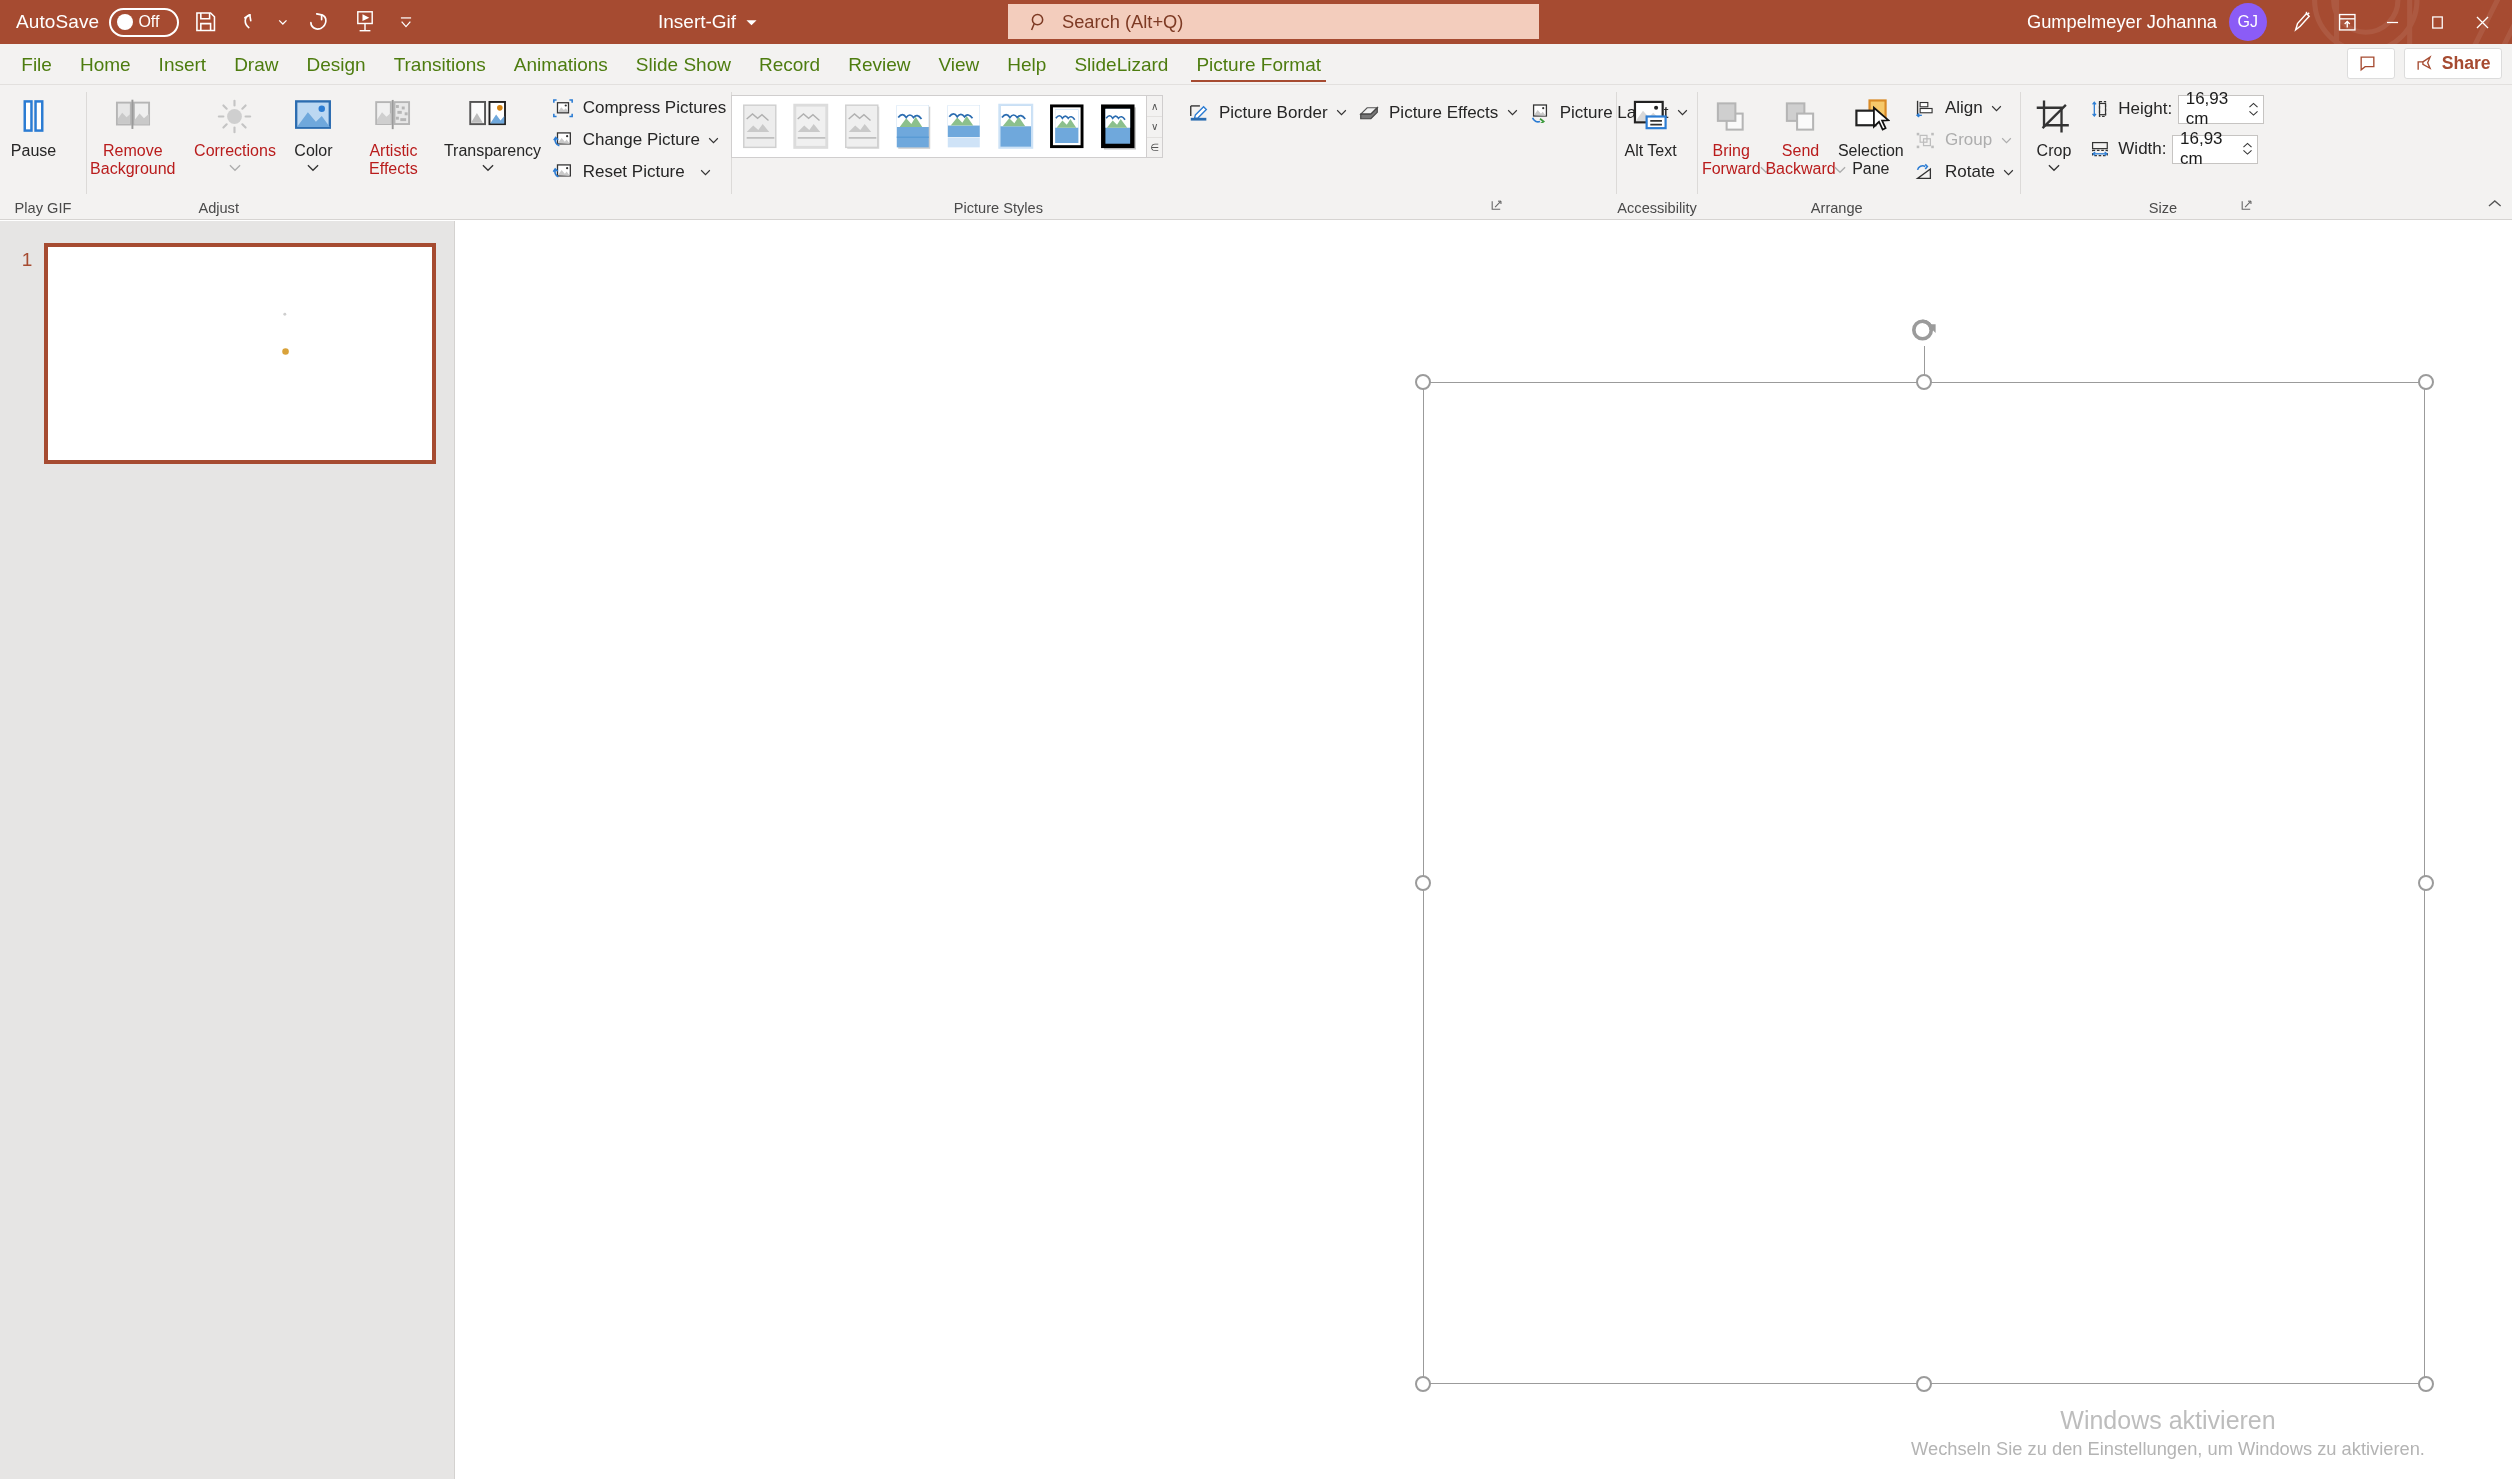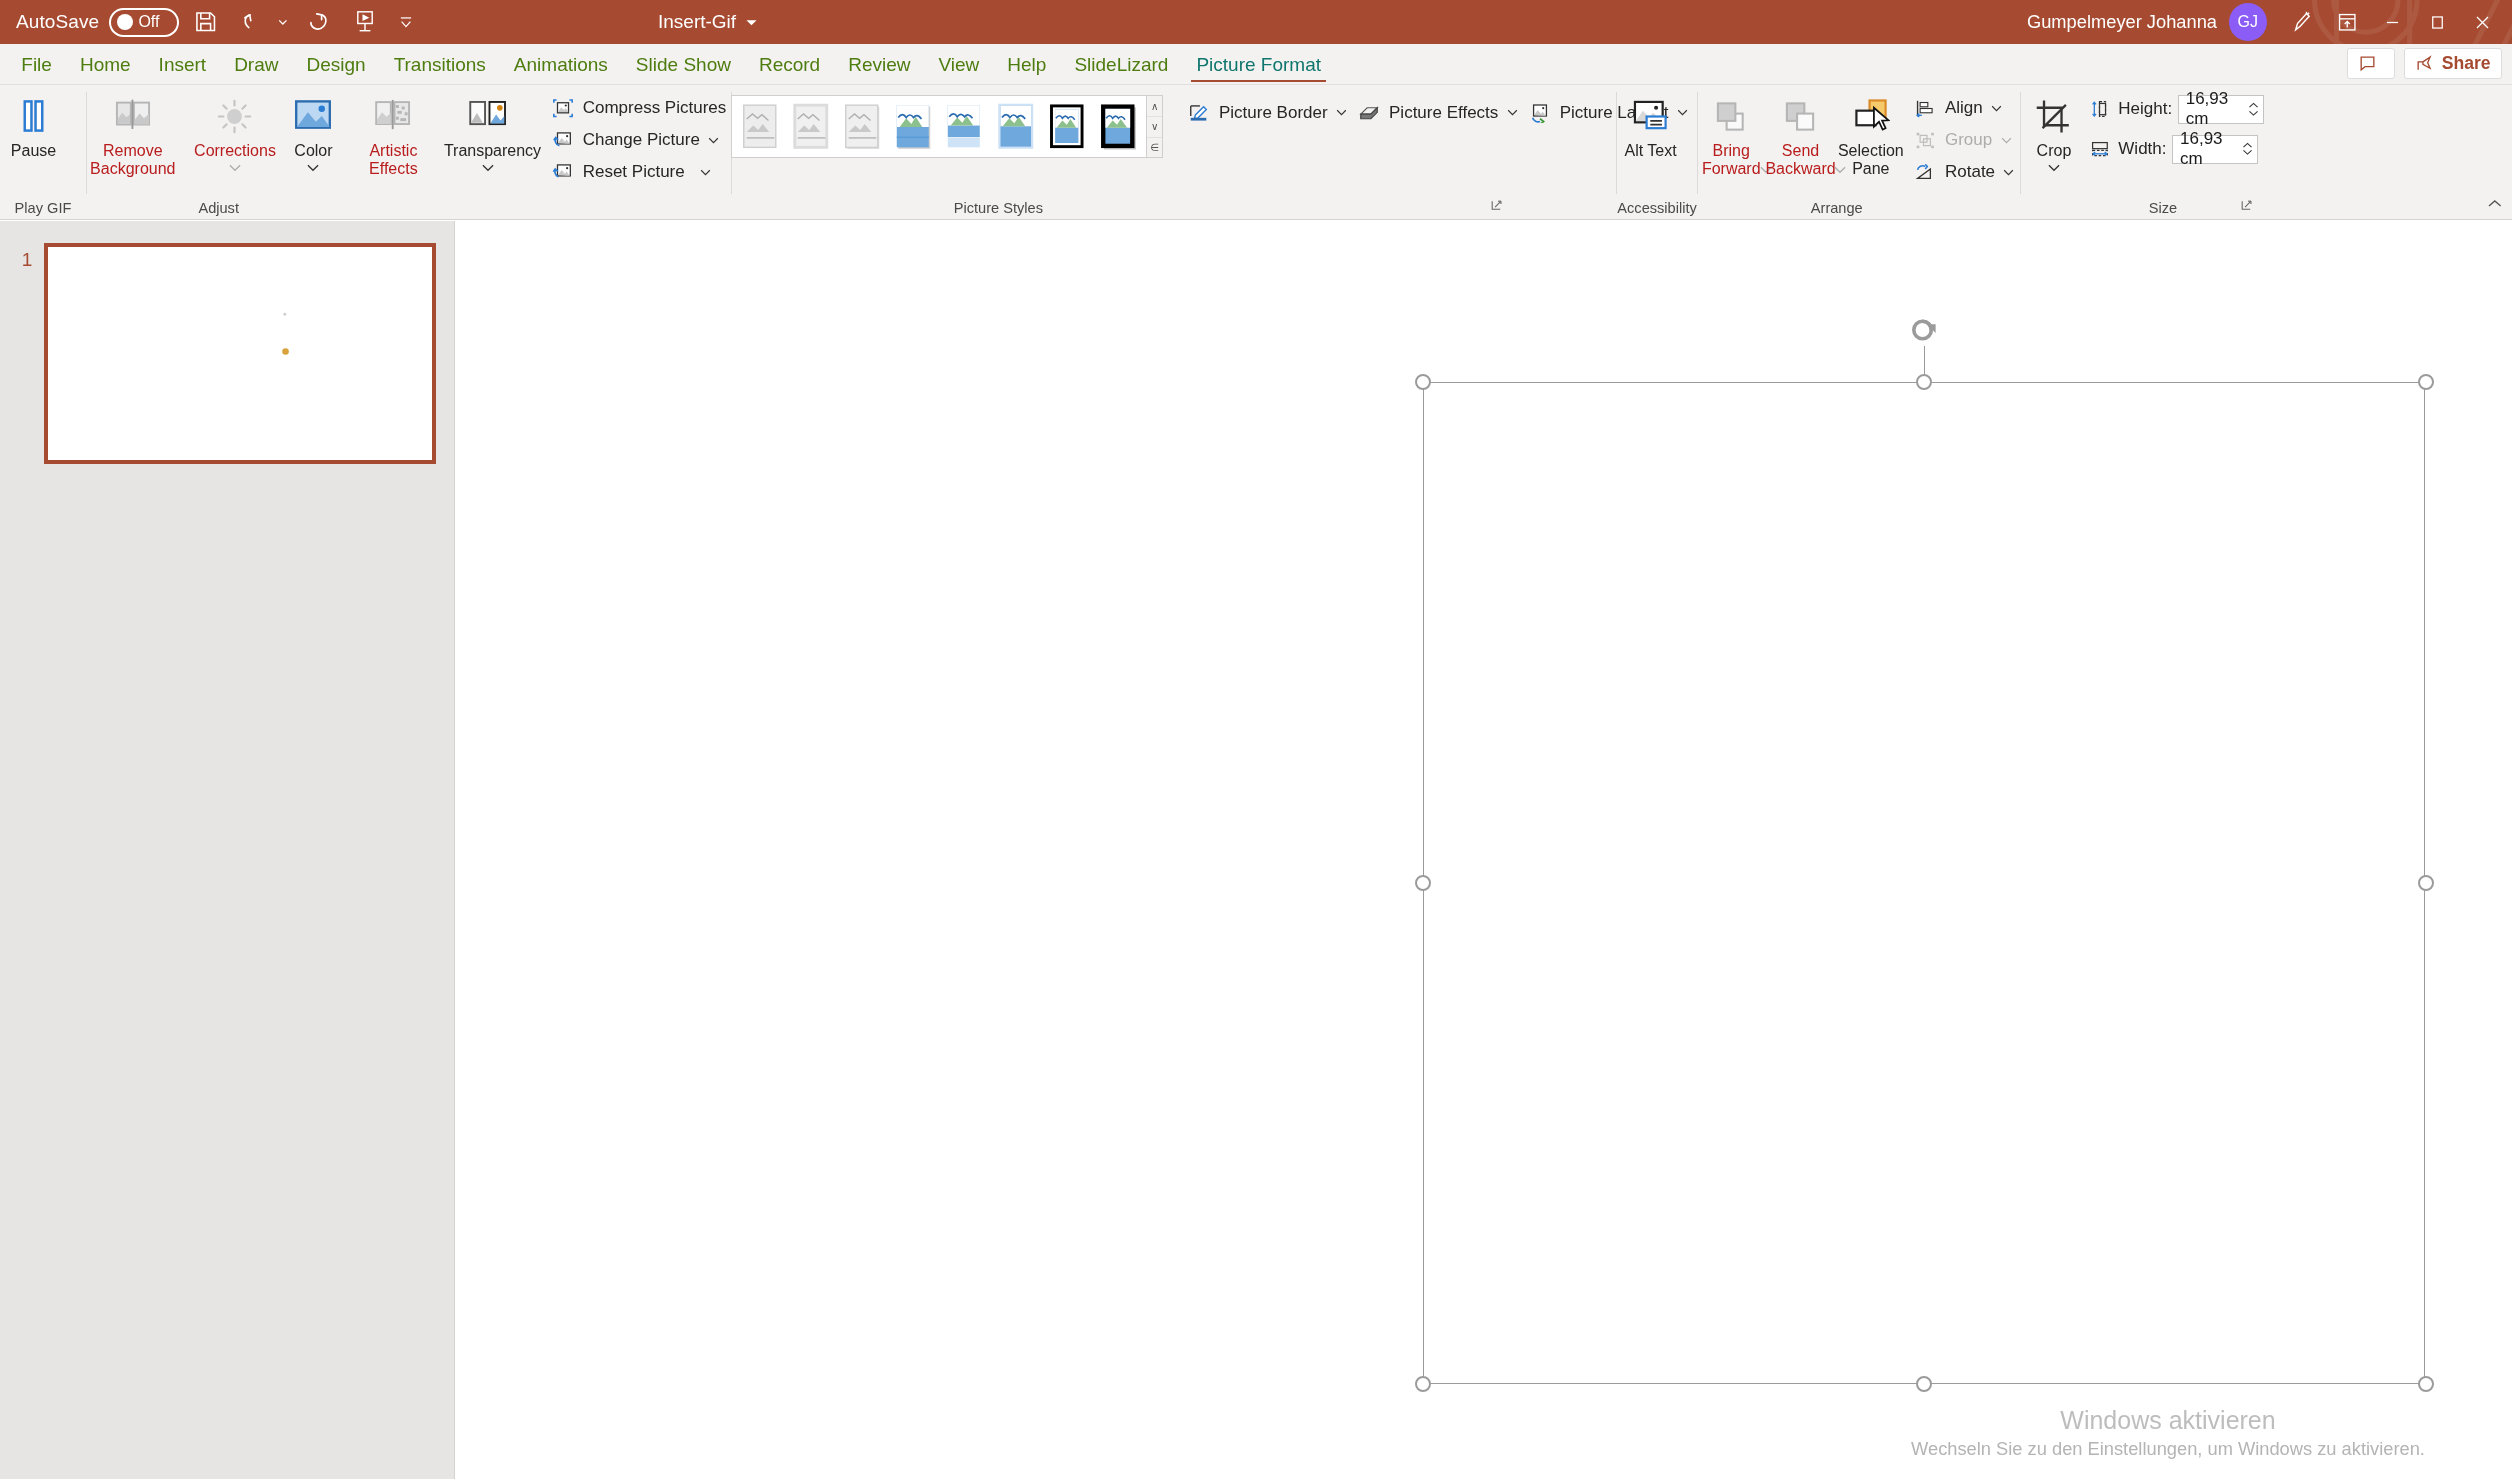--- a/index.html
+++ b/index.html
@@ -63,21 +63,21 @@
   
   .tabbar{
     height:41px; background:#f3f2f1; display:flex; align-items:flex-end;
     position:relative; border-bottom:0.7px solid #e2e0de;
   }
   .tab{
     padding:0 14px; height:38px; display:flex;align-items:center;
     font-size:19px; color:#4d7c0f; white-space:nowrap; position:relative;
   }
   .tab:first-child{ margin-left:7.3px;}
-  .tab.active{ color:#0f766e; }
+  .tab.active{ color:#4d7c0f; }
   .tab.active::after{
     content:""; position:absolute;left:8.8px;right:8.8px;bottom:2.2px;height:2.2px;background:#a64b31;
   }
   .tabbar-right{
     position:absolute;right:10.2px;top:4.4px;display:flex;align-items:center;gap:8.8px;
   }
   .tb-chip{
     height:31px;border:0.7px solid #dcdcdc;background:#fff;border-radius:2.9px;
     display:flex;align-items:center;gap:7.3px;padding:0 10.2px;color:#a64b31;font-size:17.6px;
   }
@@ -270,20 +270,27 @@
     </div>
   </div>
 
   <div class="tb-title">
     <span>Insert-Gif</span>
     <svg width="13" height="8.8" viewBox="0 0 18 12">
       <path d="M2 3l7 7 7-7z" fill="#fff"></path>
     </svg>
   </div>
 
+  <div class="searchbox">
+    <svg width="20.5" height="20.5" viewBox="0 0 24 24" fill="none" stroke="#7d3a24" stroke-width="1.8">
+      <circle cx="10" cy="9" r="6"></circle>
+        <path d="M6 14 L3 21"></path>
+    </svg>
+    <span class="ph">Search (Alt+Q)</span>
+  </div>
 
   <div class="tb-right">
     <span class="user-name">Gumpelmeyer Johanna</span>
     <div class="avatar">
       <span>GJ</span>
     </div>
     <div class="wbtn">
       <svg width="22" height="23.4" viewBox="0 0 24 26" fill="none" stroke="#fff" stroke-width="1.6">
         <path d="M5 22 L7 15 L17 4 L20 7 L10 18 Z"></path>
           <path d="M17 2 v3"></path>

